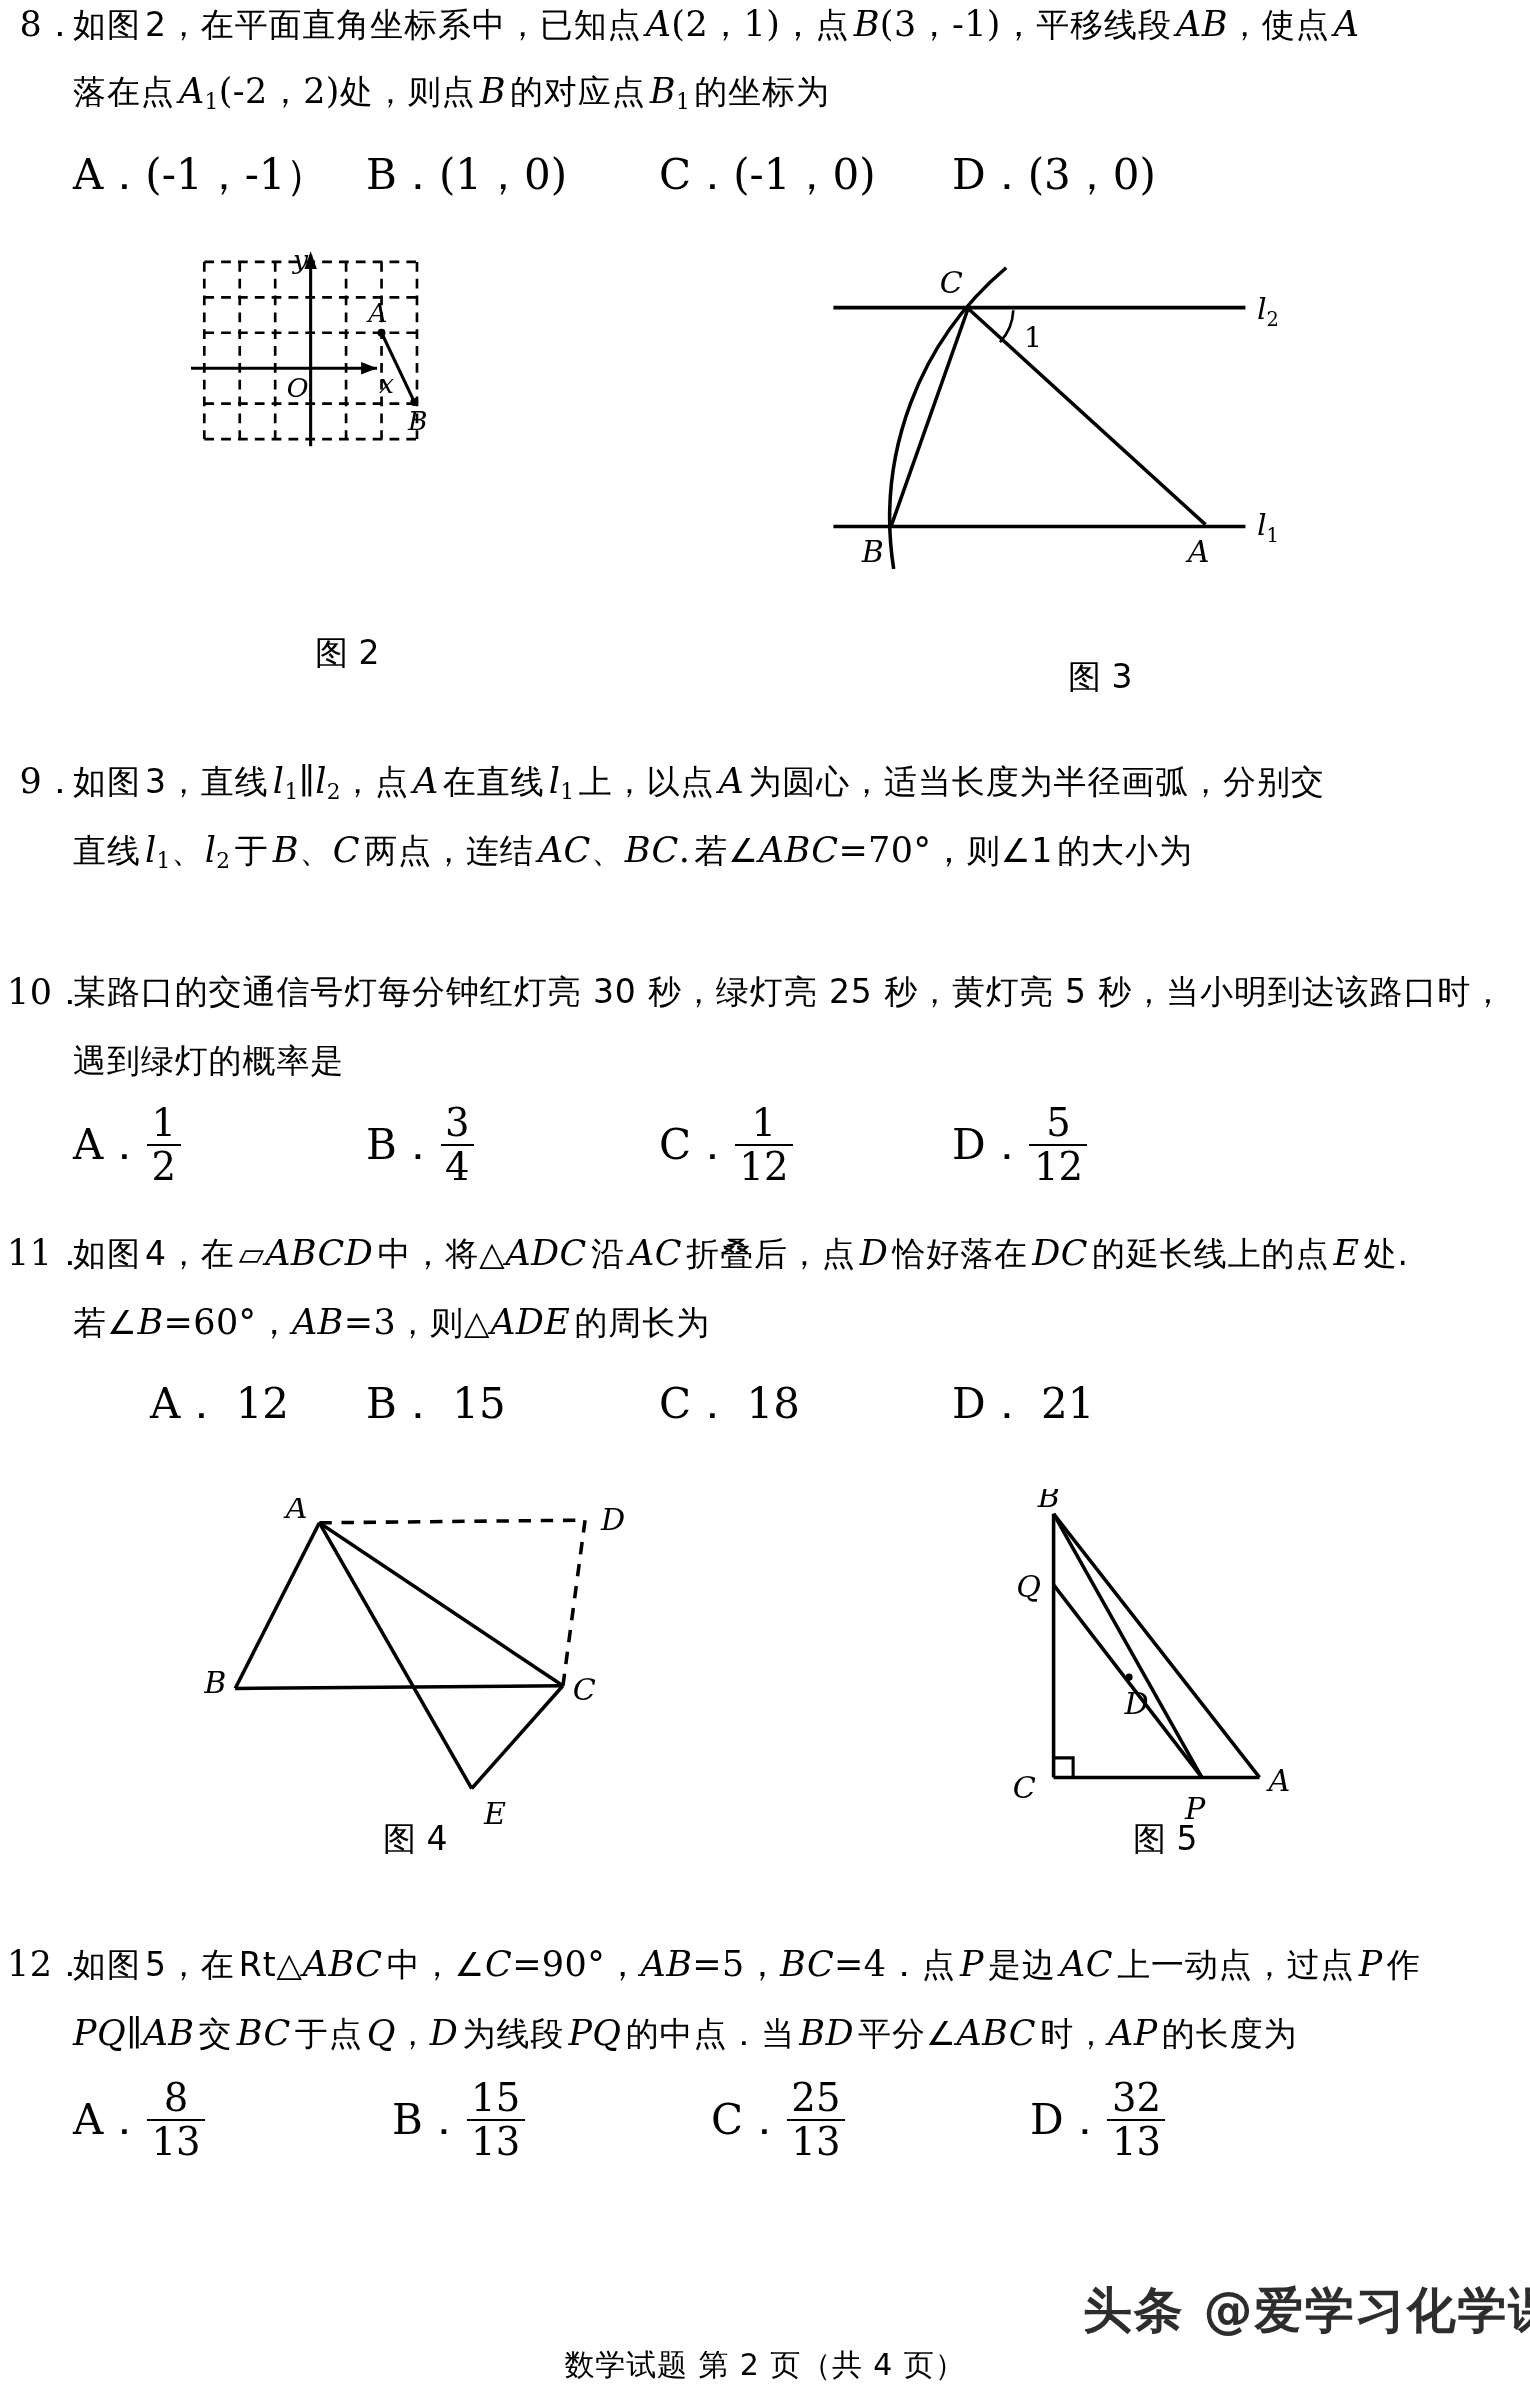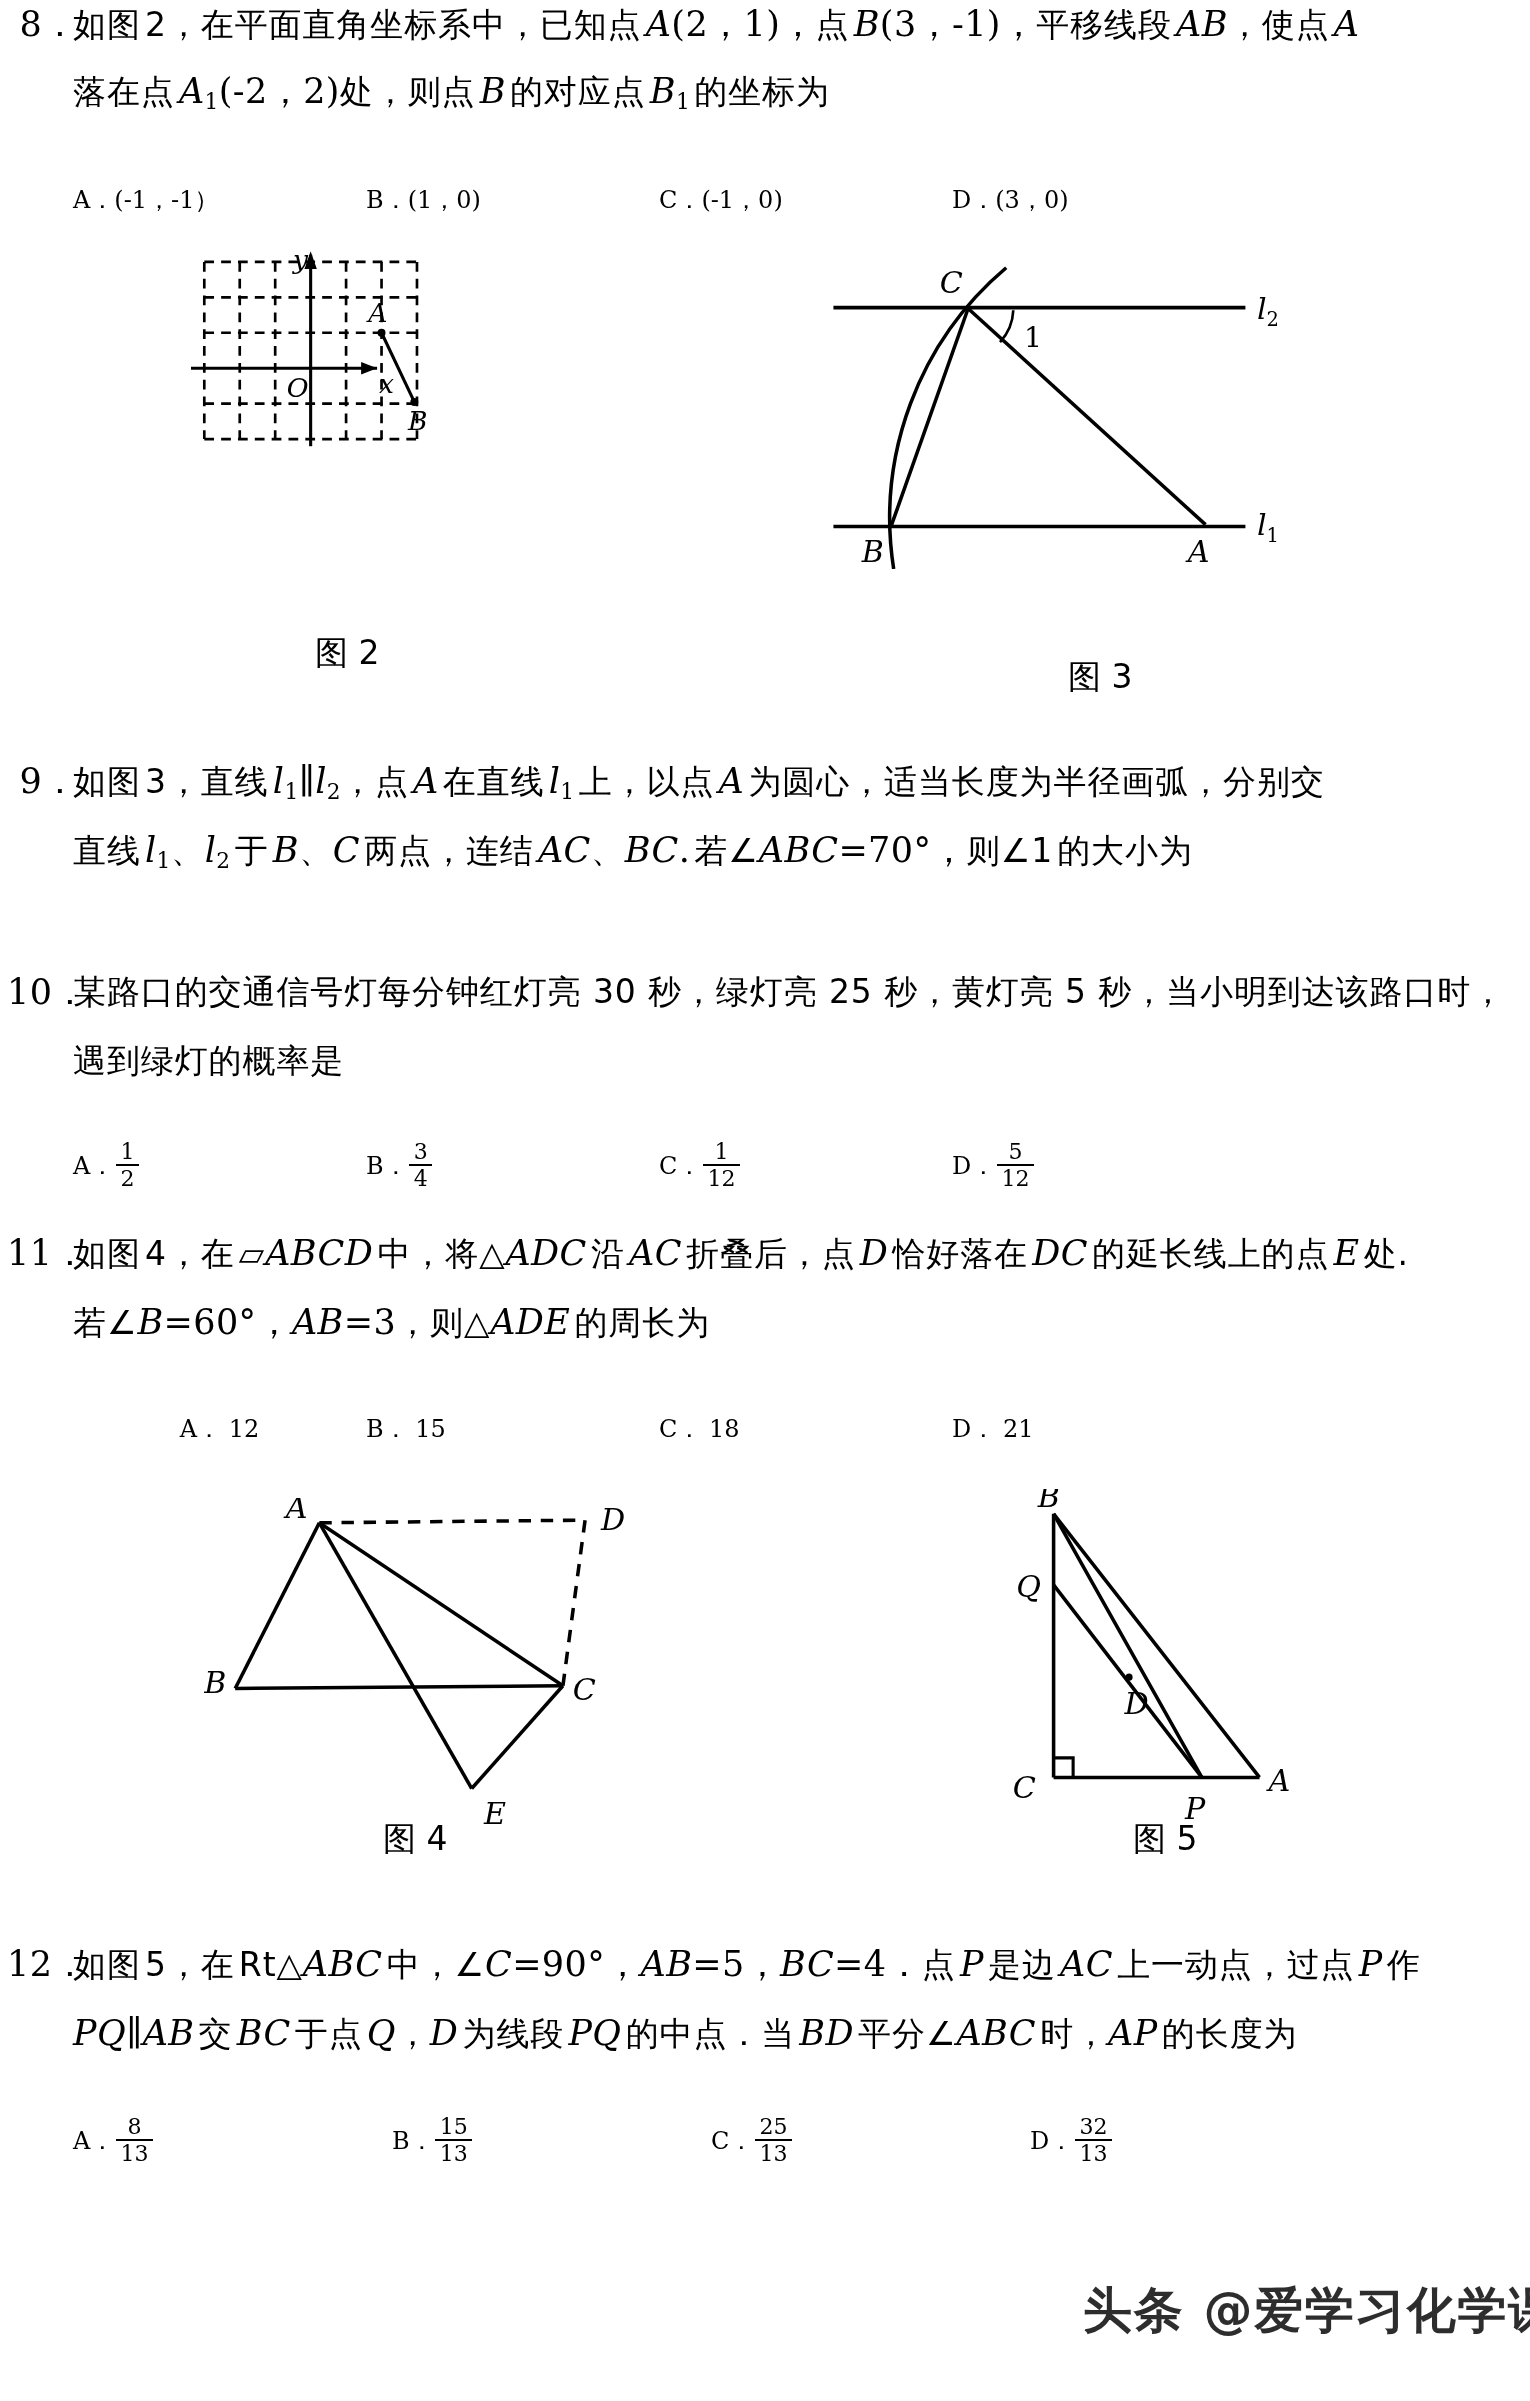--- a/index.html
+++ b/index.html
@@ -49,22 +49,21 @@
     vertical-align: -0.28em;
     font-style: normal;
   }
 
   
   .optrow {
     position: absolute;
     width: 1383px;
     left: 73px;
     display: flex;
-    font-size: 24px;
-    margin-top: 37px;
+    font-size: 42px;
   }
   .opt {
     white-space: nowrap;
   }
   .opt .lbl { font-family: "DejaVu Serif","Liberation Serif",serif; }
 
   
   .frac {
     display: inline-block;
     vertical-align: -0.55em;
@@ -355,15 +354,16 @@
     </div>
     <div class="opt" style="width:319px;">
       <span class="lbl">C．</span><span class="frac"><span class="n">25</span><span class="bar"></span><span class="d">13</span></span>
     </div>
     <div class="opt">
       <span class="lbl">D．</span><span class="frac"><span class="n">32</span><span class="bar"></span><span class="d">13</span></span>
     </div>
   </div>
 
   <div class="watermark" style="left:1083px; top:2278px;">头条 @爱学习化学课堂</div>
+  <div class="footer" style="top:2345px;">数学试题  第 2 页（共 4 页）</div>
 
 </div>
 
 
 </body></html>

